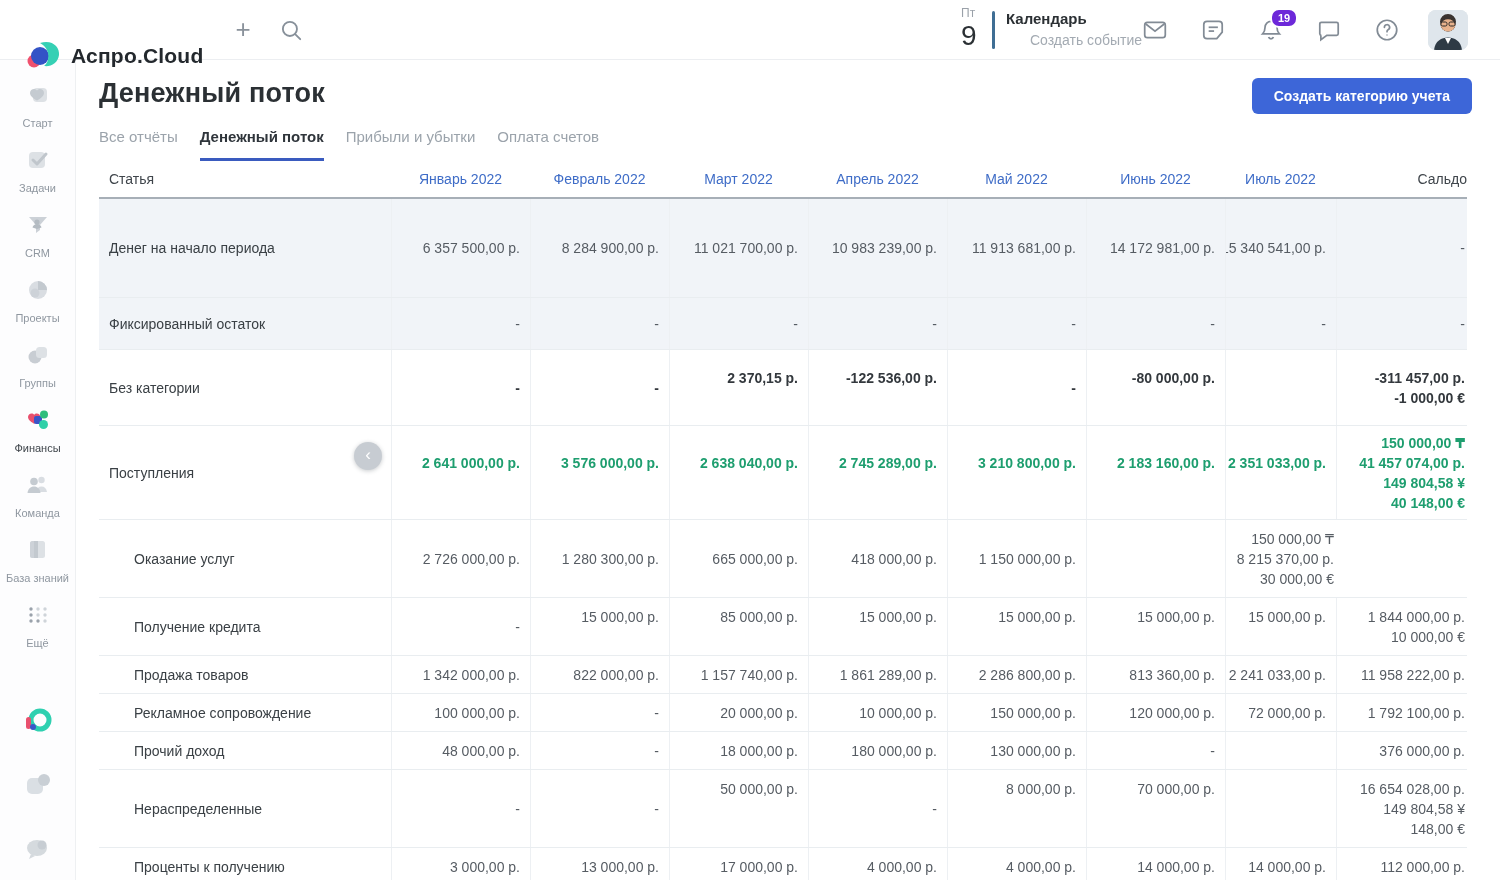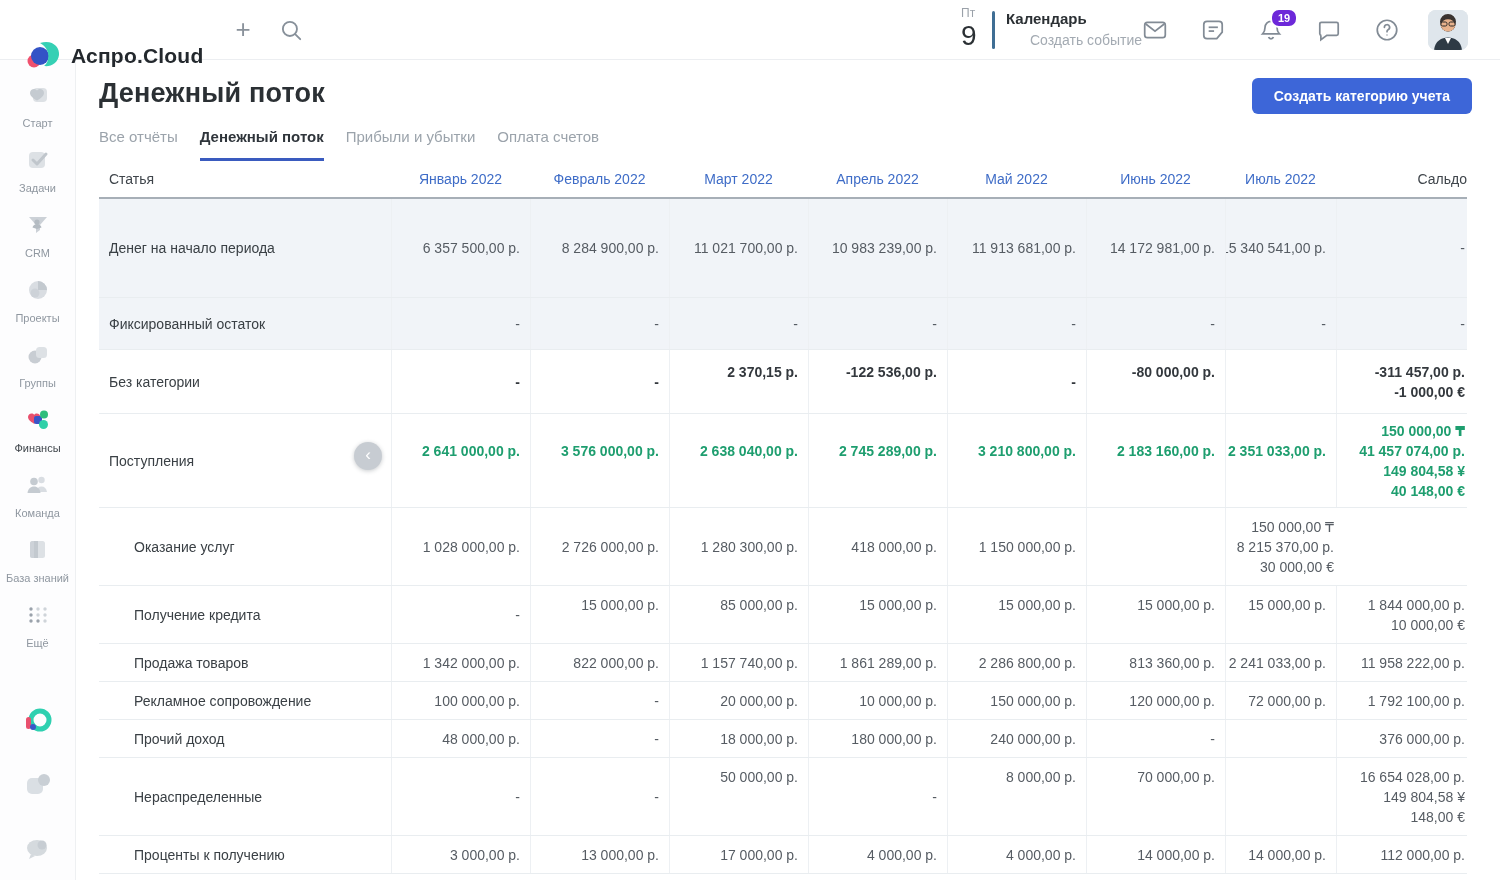--- a/index.html
+++ b/index.html
@@ -346,21 +346,21 @@
               <div class="vcell">
                 <span class="val">-</span>
               </div>
               <div class="vcell jul">
                 <span class="val jul-inner">-</span>
               </div>
               <div class="scell">
                 <div class="sline">-</div>
               </div>
             </div>
-            <div class="grid-row trow style-dark" style="height: 64px;">
+            <div class="grid-row trow style-dark" style="height: 76px;">
               <div class="lcell">Без категории</div>
               <div class="vcell">
                 <span class="val">-</span>
               </div>
               <div class="vcell">
                 <span class="val">-</span>
               </div>
               <div class="vcell">
                 <span class="val" style="transform: translateY(-10px);">2 370,15 р.</span>
               </div>
@@ -407,27 +407,27 @@
               <div class="scell">
                 <div class="sline">150 000,00 ₸</div>
                 <div class="sline">41 457 074,00 р.</div>
                 <div class="sline">149 804,58 ¥</div>
                 <div class="sline">40 148,00 €</div>
               </div>
             </div>
             <div class="grid-row trow style-normal" style="height: 78px;">
               <div class="lcell indent">Оказание услуг</div>
               <div class="vcell">
-                <span class="val">1 028 000,00 р.</span>
-              </div>
-              <div class="vcell">
                 <span class="val">2 726 000,00 р.</span>
               </div>
               <div class="vcell">
                 <span class="val">1 280 300,00 р.</span>
+              </div>
+              <div class="vcell">
+                <span class="val">665 000,00 р.</span>
               </div>
               <div class="vcell">
                 <span class="val">418 000,00 р.</span>
               </div>
               <div class="vcell">
                 <span class="val">1 150 000,00 р.</span>
               </div>
               <div class="vcell jul">
                 <span class="val jul-inner"></span>
               </div>
@@ -527,21 +527,21 @@
               <div class="vcell">
                 <span class="val">-</span>
               </div>
               <div class="vcell">
                 <span class="val">18 000,00 р.</span>
               </div>
               <div class="vcell">
                 <span class="val">180 000,00 р.</span>
               </div>
               <div class="vcell">
-                <span class="val">240 000,00 р.</span>
+                <span class="val">130 000,00 р.</span>
               </div>
               <div class="vcell">
                 <span class="val">-</span>
               </div>
               <div class="vcell jul">
                 <span class="val jul-inner"></span>
               </div>
               <div class="scell">
                 <div class="sline">376 000,00 р.</div>
               </div>

